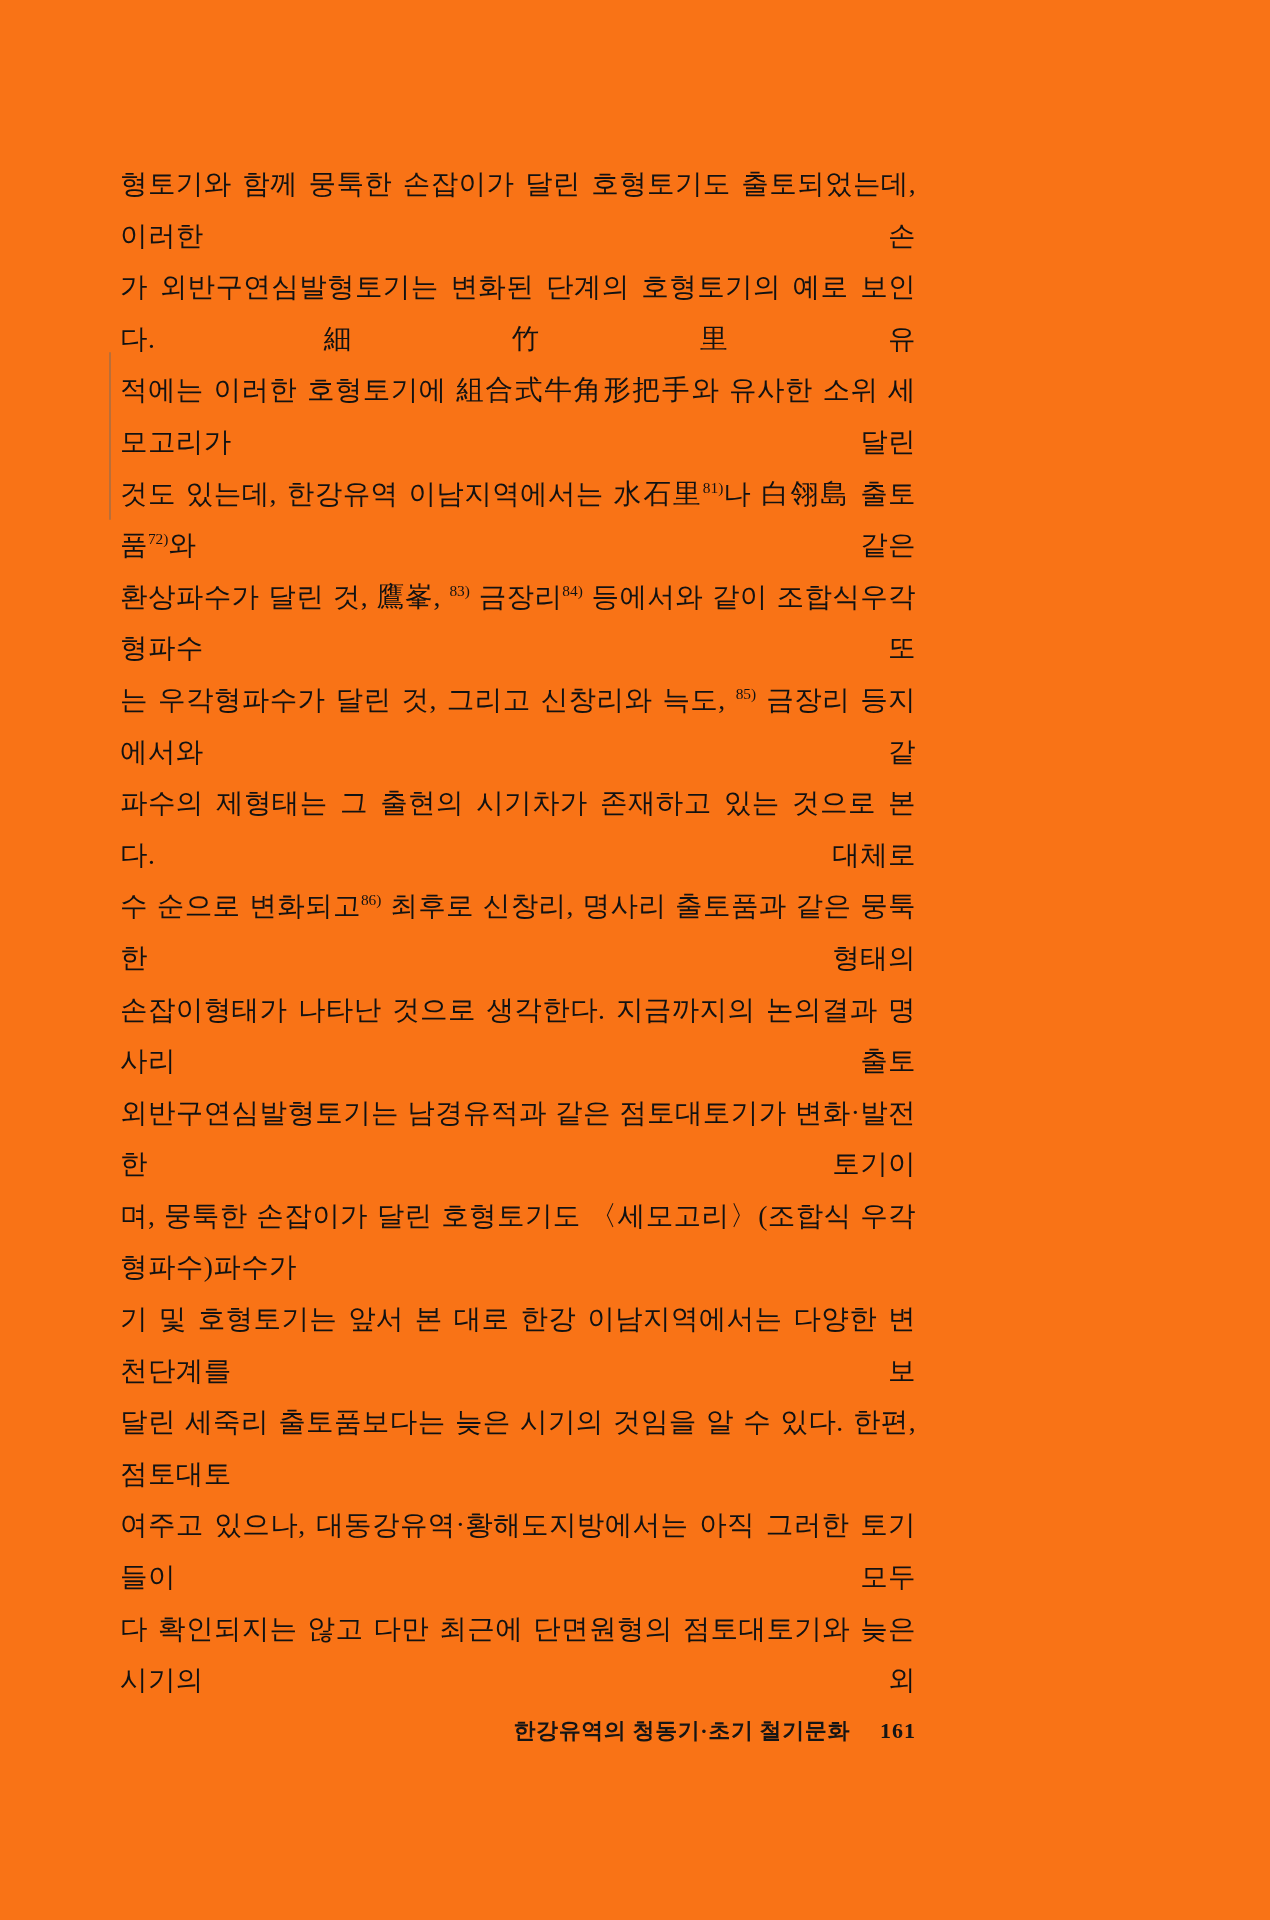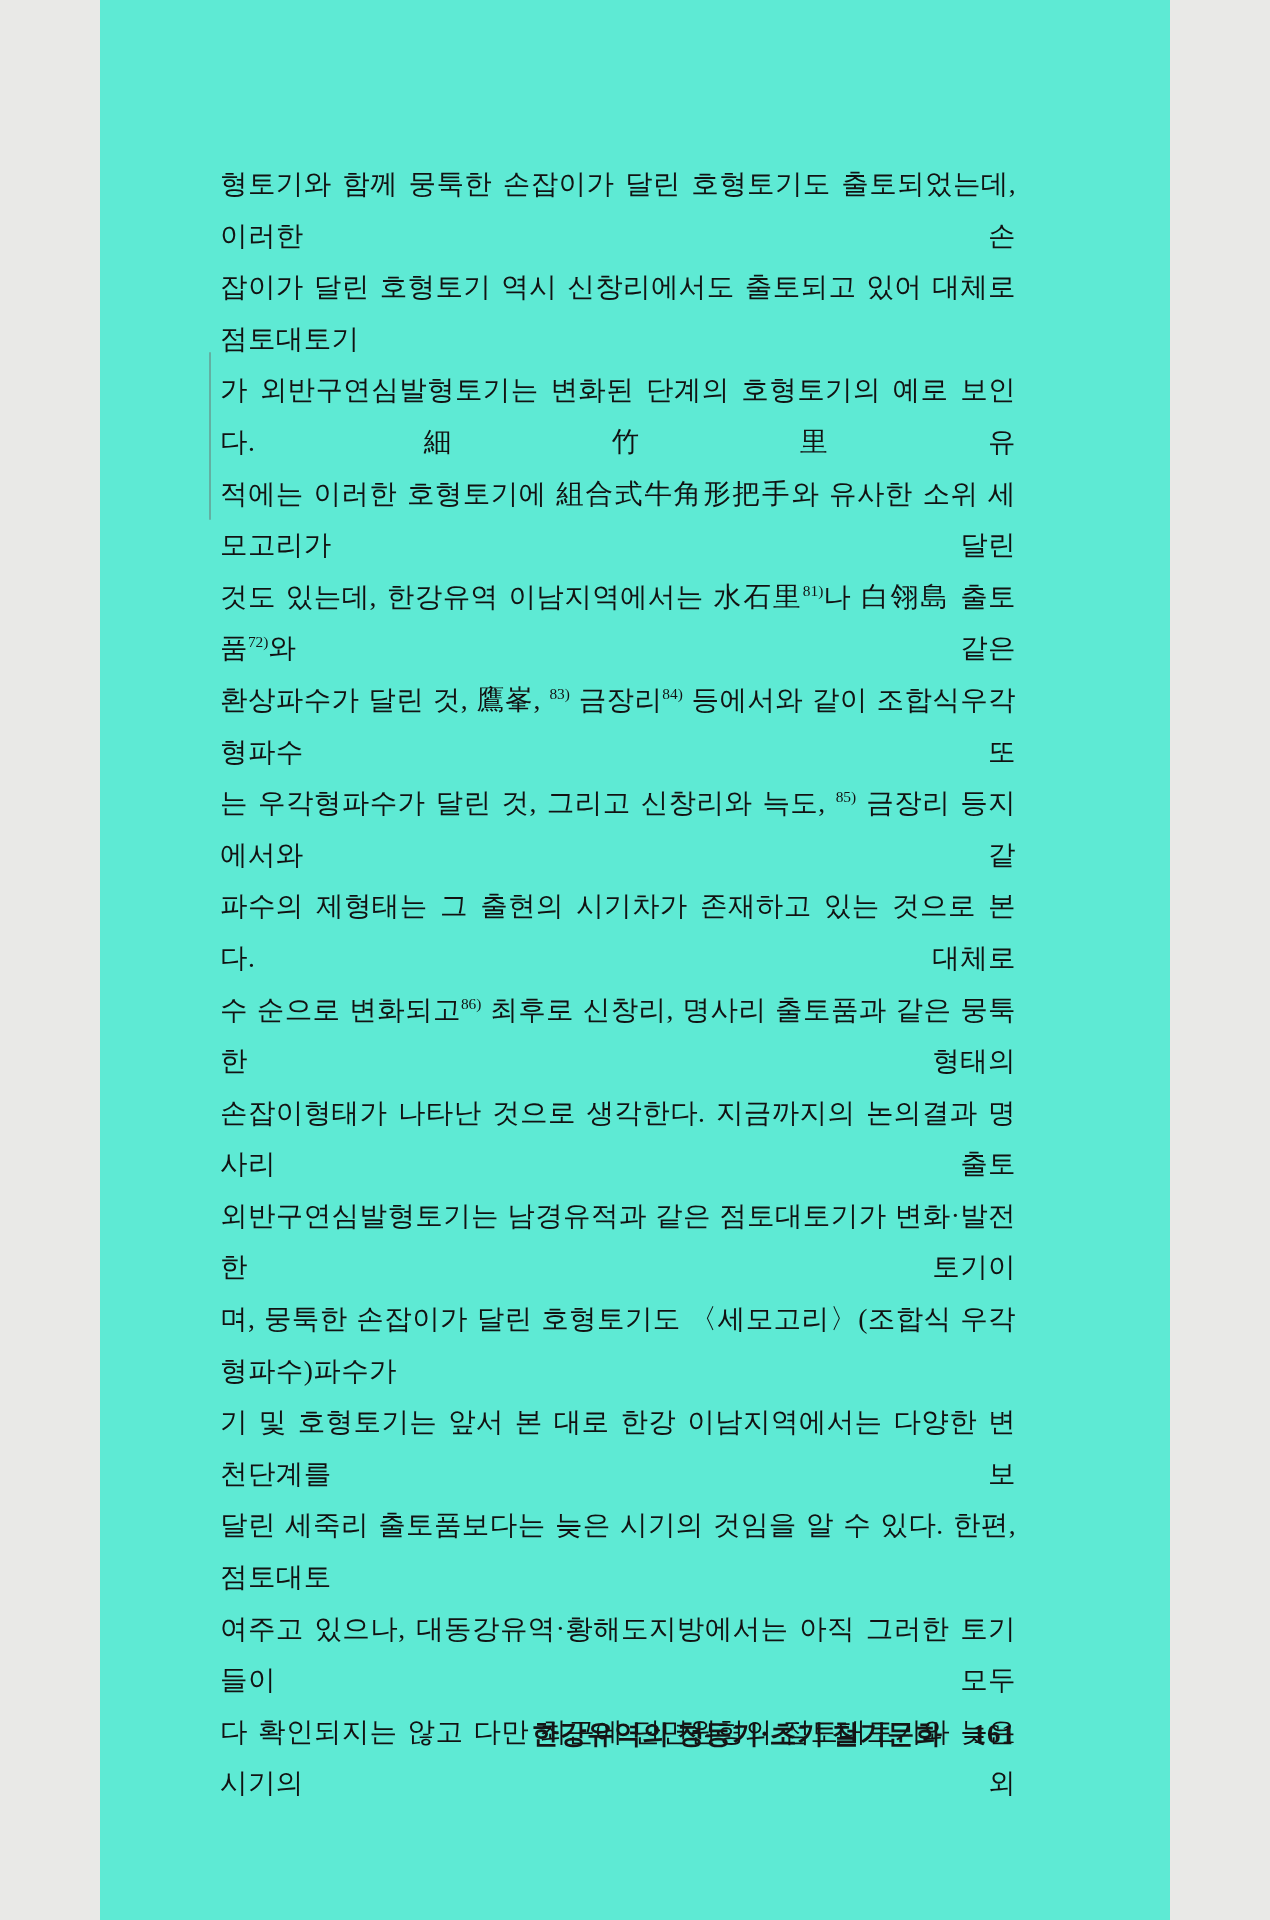--- a/index.html
+++ b/index.html
@@ -2,24 +2,24 @@
 <html lang="ko"><head>
 <meta charset="utf-8">
 <style>
   html, body {
     margin: 0;
     padding: 0;
     background: #e9e9e7;
   }
   .page {
     position: relative;
-    width: 1070px;
+    width: 1270px;
     height: 1920px;
     margin: 0 auto;
-    background: #5eead4;
+    background: #f97316;
     overflow: hidden;
     font-family: "Liberation Serif", "DejaVu Serif", serif;
     color: #121212;
   }
   .text-block {
     position: absolute;
     left: 120px;
     top: 158px;
     width: 796px;
   }
@@ -38,21 +38,21 @@
     line-height: 0;
     vertical-align: super;
     letter-spacing: 0;
   }
   .running-footer {
     position: absolute;
     left: 120px;
     top: 1716px;
     width: 796px;
     text-align: right;
-    font-size: 27px;
+    font-size: 22px;
     font-weight: 700;
     letter-spacing: 0.6px;
     color: #151515;
   }
   .running-footer .page-num {
     margin-left: 30px;
     letter-spacing: 1px;
   }
   .scan-artifact {
     position: absolute;
@@ -66,21 +66,20 @@
   }
 </style>
 </head>
 <body>
 
 <div class="page">
   <div class="scan-artifact"></div>
 
   <div class="text-block">
       <div class="line">형토기와 함께 뭉툭한 손잡이가 달린 호형토기도 출토되었는데, 이러한 손</div>
-      <div class="line">잡이가 달린 호형토기 역시 신창리에서도 출토되고 있어 대체로 점토대토기</div>
       <div class="line">가 외반구연심발형토기는 변화된 단계의 호형토기의 예로 보인다. 細竹里유</div>
       <div class="line">적에는 이러한 호형토기에 組合式牛角形把手와 유사한 소위 세모고리가 달린</div>
       <div class="line">것도 있는데, 한강유역 이남지역에서는 水石里<sup>81)</sup>나 白翎島 출토품<sup>72)</sup>와 같은</div>
       <div class="line">환상파수가 달린 것, 鷹峯, <sup>83)</sup> 금장리<sup>84)</sup> 등에서와 같이 조합식우각형파수 또</div>
       <div class="line">는 우각형파수가 달린 것, 그리고 신창리와 늑도, <sup>85)</sup> 금장리 등지에서와 같</div>
       <div class="line">파수의 제형태는 그 출현의 시기차가 존재하고 있는 것으로 본다. 대체로</div>
       <div class="line">수 순으로 변화되고<sup>86)</sup> 최후로 신창리, 명사리 출토품과 같은 뭉툭한 형태의</div>
       <div class="line">손잡이형태가 나타난 것으로 생각한다. 지금까지의 논의결과 명사리 출토</div>
       <div class="line">외반구연심발형토기는 남경유적과 같은 점토대토기가 변화·발전한 토기이</div>
       <div class="line">며, 뭉툭한 손잡이가 달린 호형토기도 〈세모고리〉(조합식 우각형파수)파수가</div>

